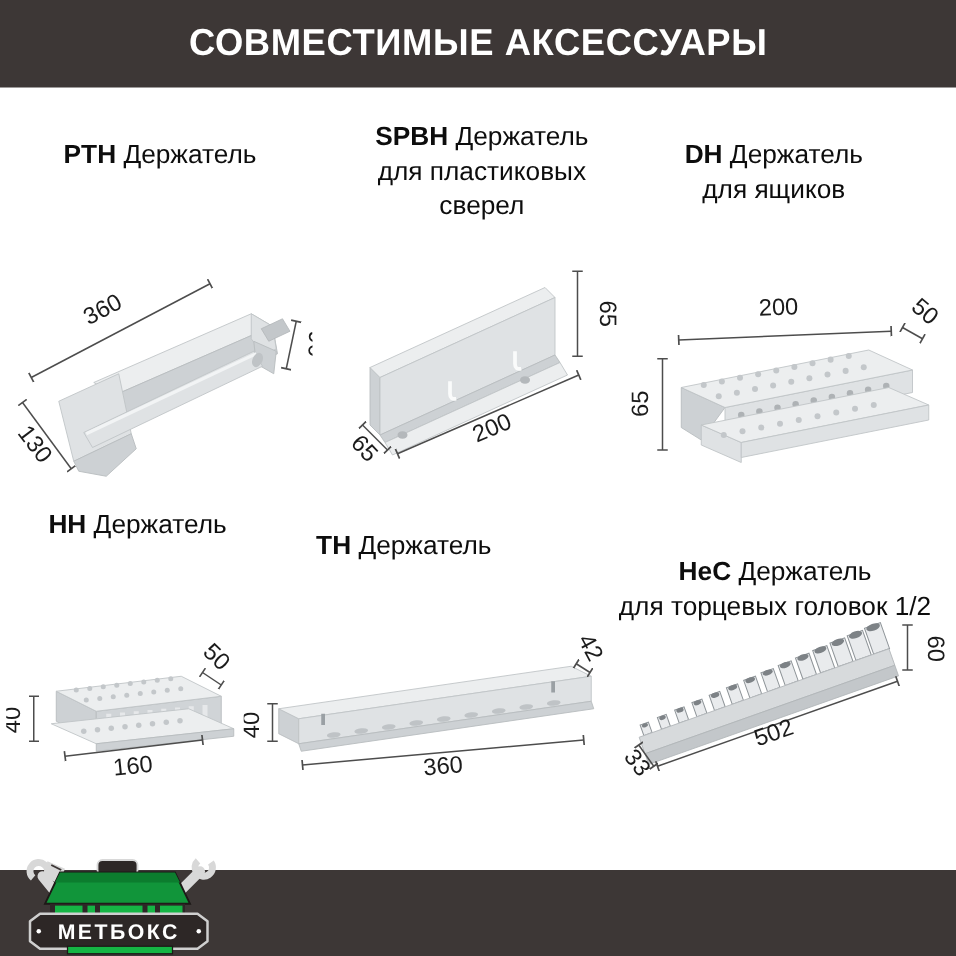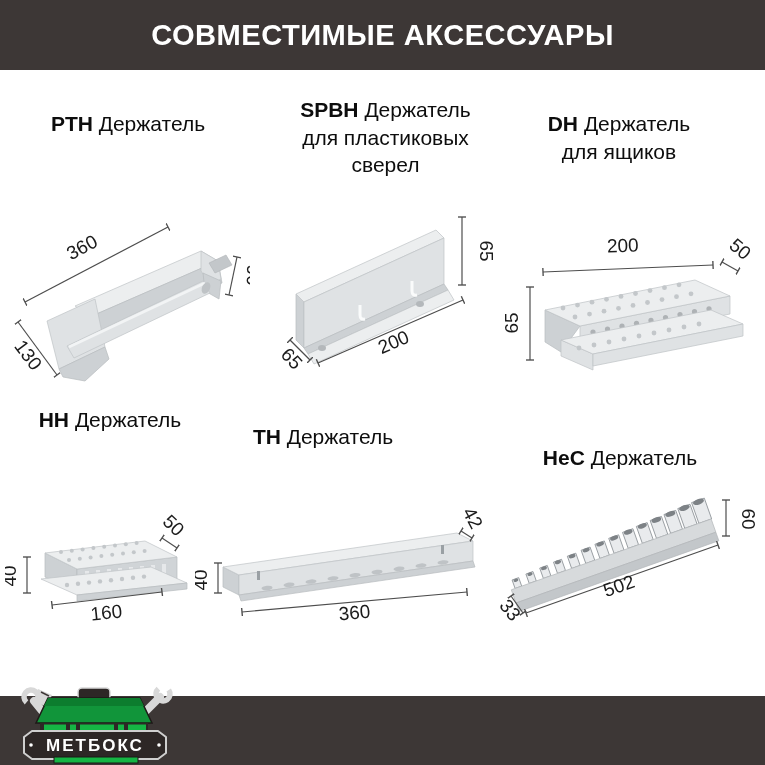--- a/index.html
+++ b/index.html
@@ -164,20 +164,21 @@
   <b>HH</b>
   <span>Держатель</span>
 </div>
 <div class="ptitle" style="left:248px;top:423px;width:150px;">
   <b>TH</b>
   <span>Держатель</span>
 </div>
 <div class="ptitle" style="left:495px;top:422px;width:250px;margin-top:22px;">
   <b>HeC</b>
   <span>Держатель</span>
+  <span class="tline2">для торцевых головок 1/2</span>
 </div>
 
 <svg class="illus" style="left:5px;top:495px;" width="200" height="155" viewBox="0 0 200 155">
   <g>
     <polygon class="m3" points="40,58 72,74 72,98 40,82"></polygon>
     <polygon style="fill:#d0d4d7;stroke:#b7bbbe;stroke-width:.7" points="72,74 172,62 172,84 72,96"></polygon>
     <g fill="#e6e8ea">
       <rect x="80" y="76" width="4" height="16"></rect>
         <rect x="91" y="75" width="4" height="16"></rect>
       <rect x="102" y="74" width="4" height="16"></rect>

